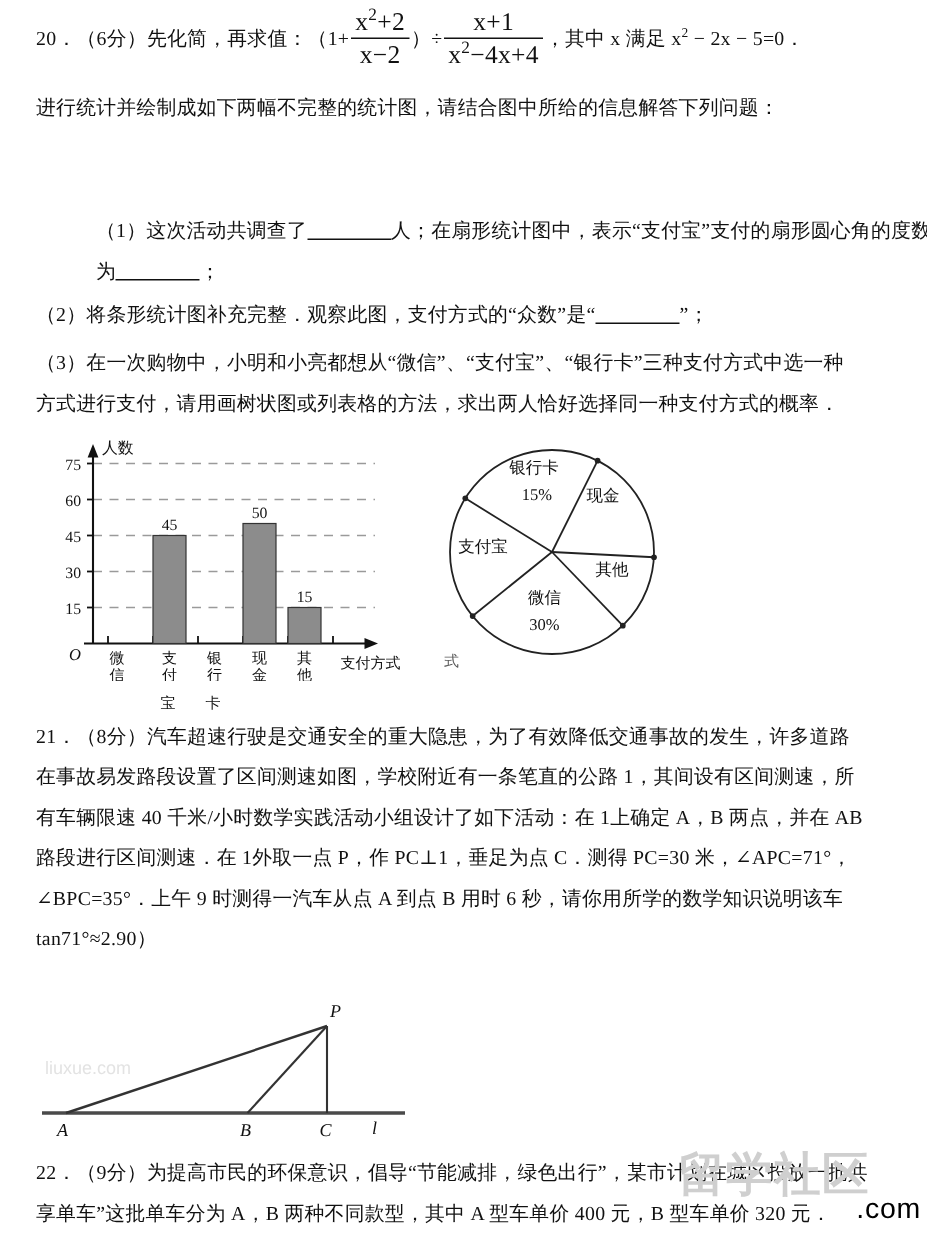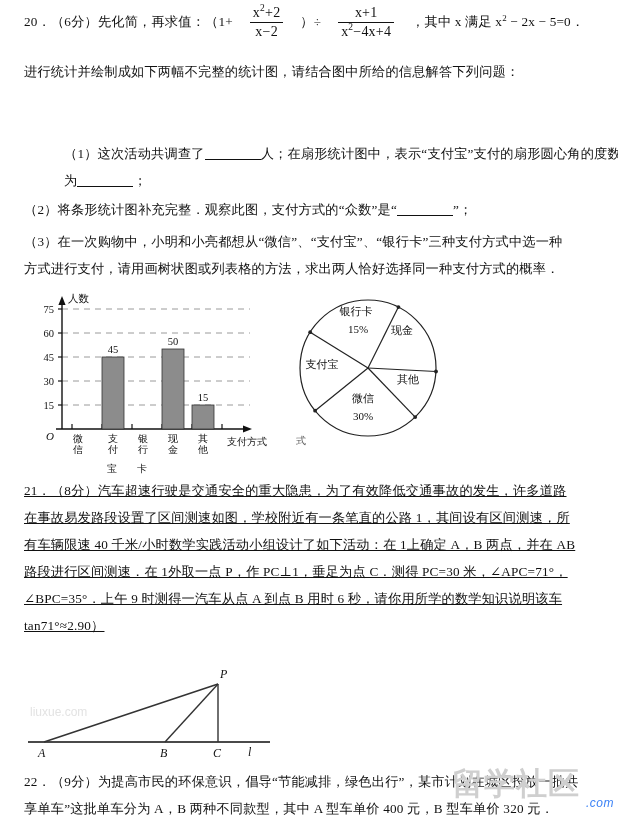--- a/index.html
+++ b/index.html
@@ -32,23 +32,23 @@
     text-align: justify;
     letter-spacing: 0.2px;
   }
   .qline { white-space: nowrap; }
 
   
   .frac {
     display: inline-block;
     vertical-align: middle;
     text-align: center;
-    font-size: 14px;
+    font-size: 17px;
     line-height: 1.12;
-    margin: 0 17px;
+    margin: 0 1px;
     position: relative;
     top: -1px;
   }
   .frac .top {
     display: block;
     border-bottom: 1px solid #111;
     padding: 0 3px 1px 3px;
     white-space: nowrap;
   }
   .frac .bot {
@@ -108,26 +108,25 @@
     font-family: "DejaVu Sans", "Liberation Sans", sans-serif;
     font-size: 31px;
     font-weight: bold;
     color: #cfcfcf;
     letter-spacing: 1px;
     line-height: 34px;
     white-space: nowrap;
   }
   #watermark .wm-dom {
     font-family: "Liberation Sans", sans-serif;
-    font-size: 12px;
-    color: #3b82f6;
+    font-size: 19px;
+    color: #000000;
     text-align: right;
     margin-top: -4px;
     letter-spacing: 0.5px;
-    font-style: italic;
   }
   .wm-faint {
     position: absolute;
     color: #e3e3e3;
     font-family: "Liberation Sans", sans-serif;
     font-size: 12px;
     pointer-events: none;
   }
 </style>
 </head>
@@ -283,21 +282,21 @@
         <text x="112" y="93" text-anchor="middle">其他</text>
 
         <text x="67" y="112" text-anchor="middle">微信</text>
         <text x="67" y="130" text-anchor="middle" font-family="Liberation Serif, serif">30%</text>
       </g>
     </svg>
   </div>
 
   <span class="cn" style="position:absolute;left:296px;top:434px;font-size:10px;color:#5a5a5a;">式</span>
 
-  <div class="qblock" id="q21" style="top:477px;text-decoration:underline;">
+  <div class="qblock" id="q21" style="top:477px;">
     <div class="qline"><span>21．（8分）</span><span>汽车超速行驶是交通安全的重大隐患，为了有效降低交通事故的发生，许多道路</span></div>
     <div class="qline">在事故易发路段设置了区间测速如图，学校附近有一条笔直的公路 1，其间设有区间测速，所</div>
     <div class="qline">有车辆限速 40 千米/小时数学实践活动小组设计了如下活动：在 1上确定 A，B 两点，并在 AB</div>
     <div class="qline">路段进行区间测速．在 1外取一点 P，作 PC⊥1，垂足为点 C．测得 PC=30 米，∠APC=71°，</div>
     <div class="qline">∠BPC=35°．上午 9 时测得一汽车从点 A 到点 B 用时 6 秒，请你用所学的数学知识说明该车</div>
     <div class="qline">tan71°≈2.90）</div>
   </div>
 
   <div id="geo-figure">
     <svg viewBox="0 0 270 100" width="270" height="100">

